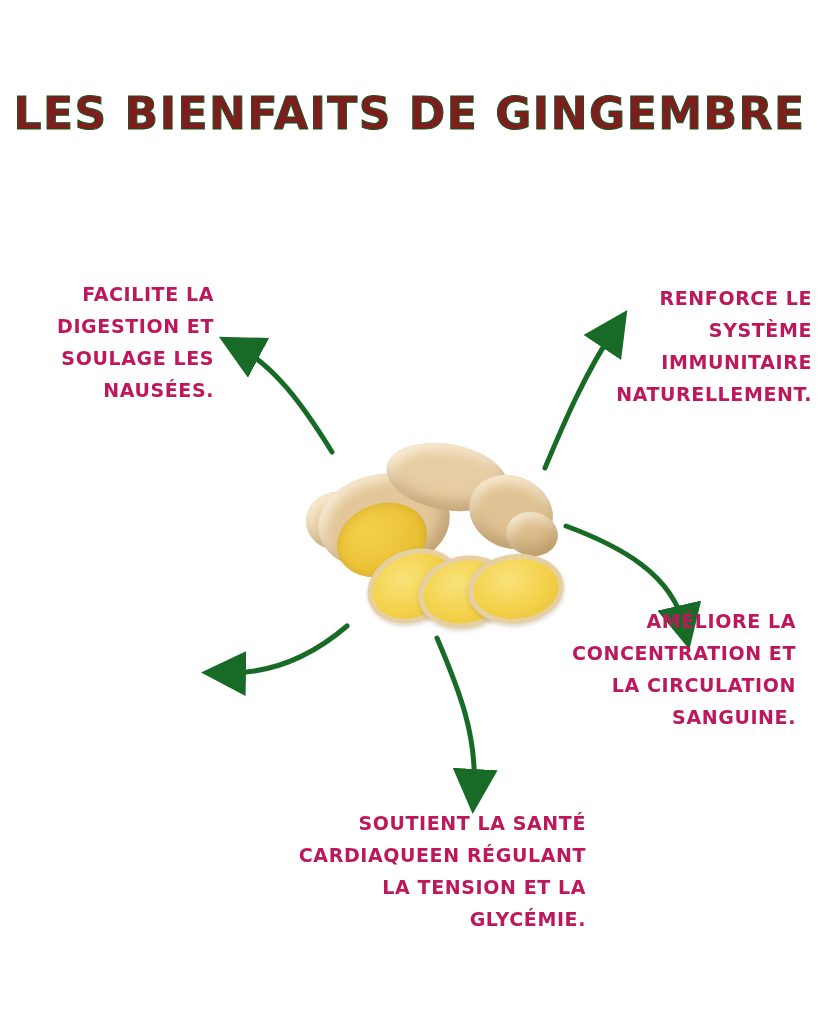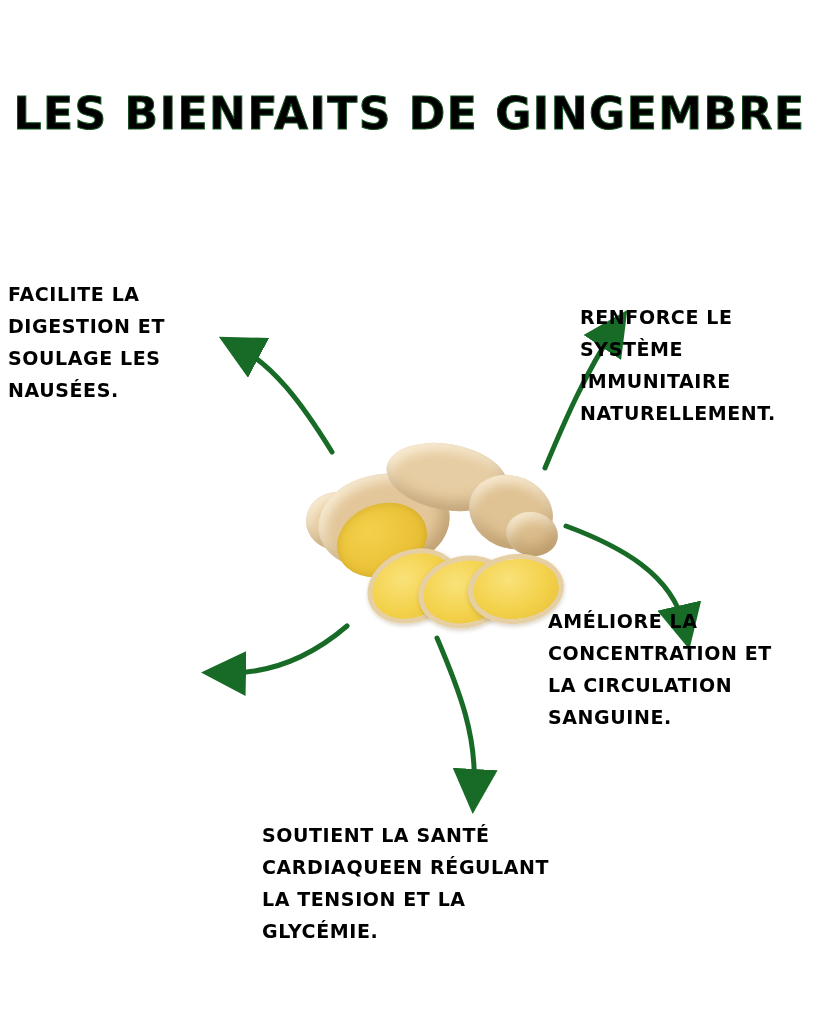--- a/index.html
+++ b/index.html
@@ -27,42 +27,42 @@
   .title {
     position: absolute;
     top: 88px;
     left: 0;
     width: 819px;
     text-align: center;
     font-family: "DejaVu Sans", sans-serif;
     font-weight: bold;
     font-size: 44px;
     letter-spacing: 1.5px;
-    color: #000000;
+    color: #7f1d1d;
     text-transform: uppercase;
     -webkit-text-stroke: 1px #14531f;
   }
 
   .callout {
     position: absolute;
     font-family: "DejaVu Sans", sans-serif;
     font-weight: bold;
     font-size: 19px;
     line-height: 1.68;
     letter-spacing: 0.6px;
-    color: #000000;
+    color: #be185d;
     text-transform: uppercase;
-    text-align: left;
+    text-align: right;
   }
 
   
   #callout-digestion { top: 279px; left: 8px;  width: 206px; }
-  #callout-immunite  { top: 283px; left: 580px; width: 232px; margin-top: 19px; }
+  #callout-immunite  { top: 283px; left: 580px; width: 232px; }
   #callout-circulation { top: 606px; left: 548px; width: 248px; }
-  #callout-coeur     { top: 808px; left: 262px; width: 318px; margin-top: 12px; }
+  #callout-coeur     { top: 808px; left: 268px; width: 318px; }
   #callout-inflammation { top: 633px; left: 8px; width: 208px; }
 
   
   .ginger-wrap {
     position: absolute;
     left: 300px;
     top: 438px;
     width: 268px;
     height: 200px;
   }

